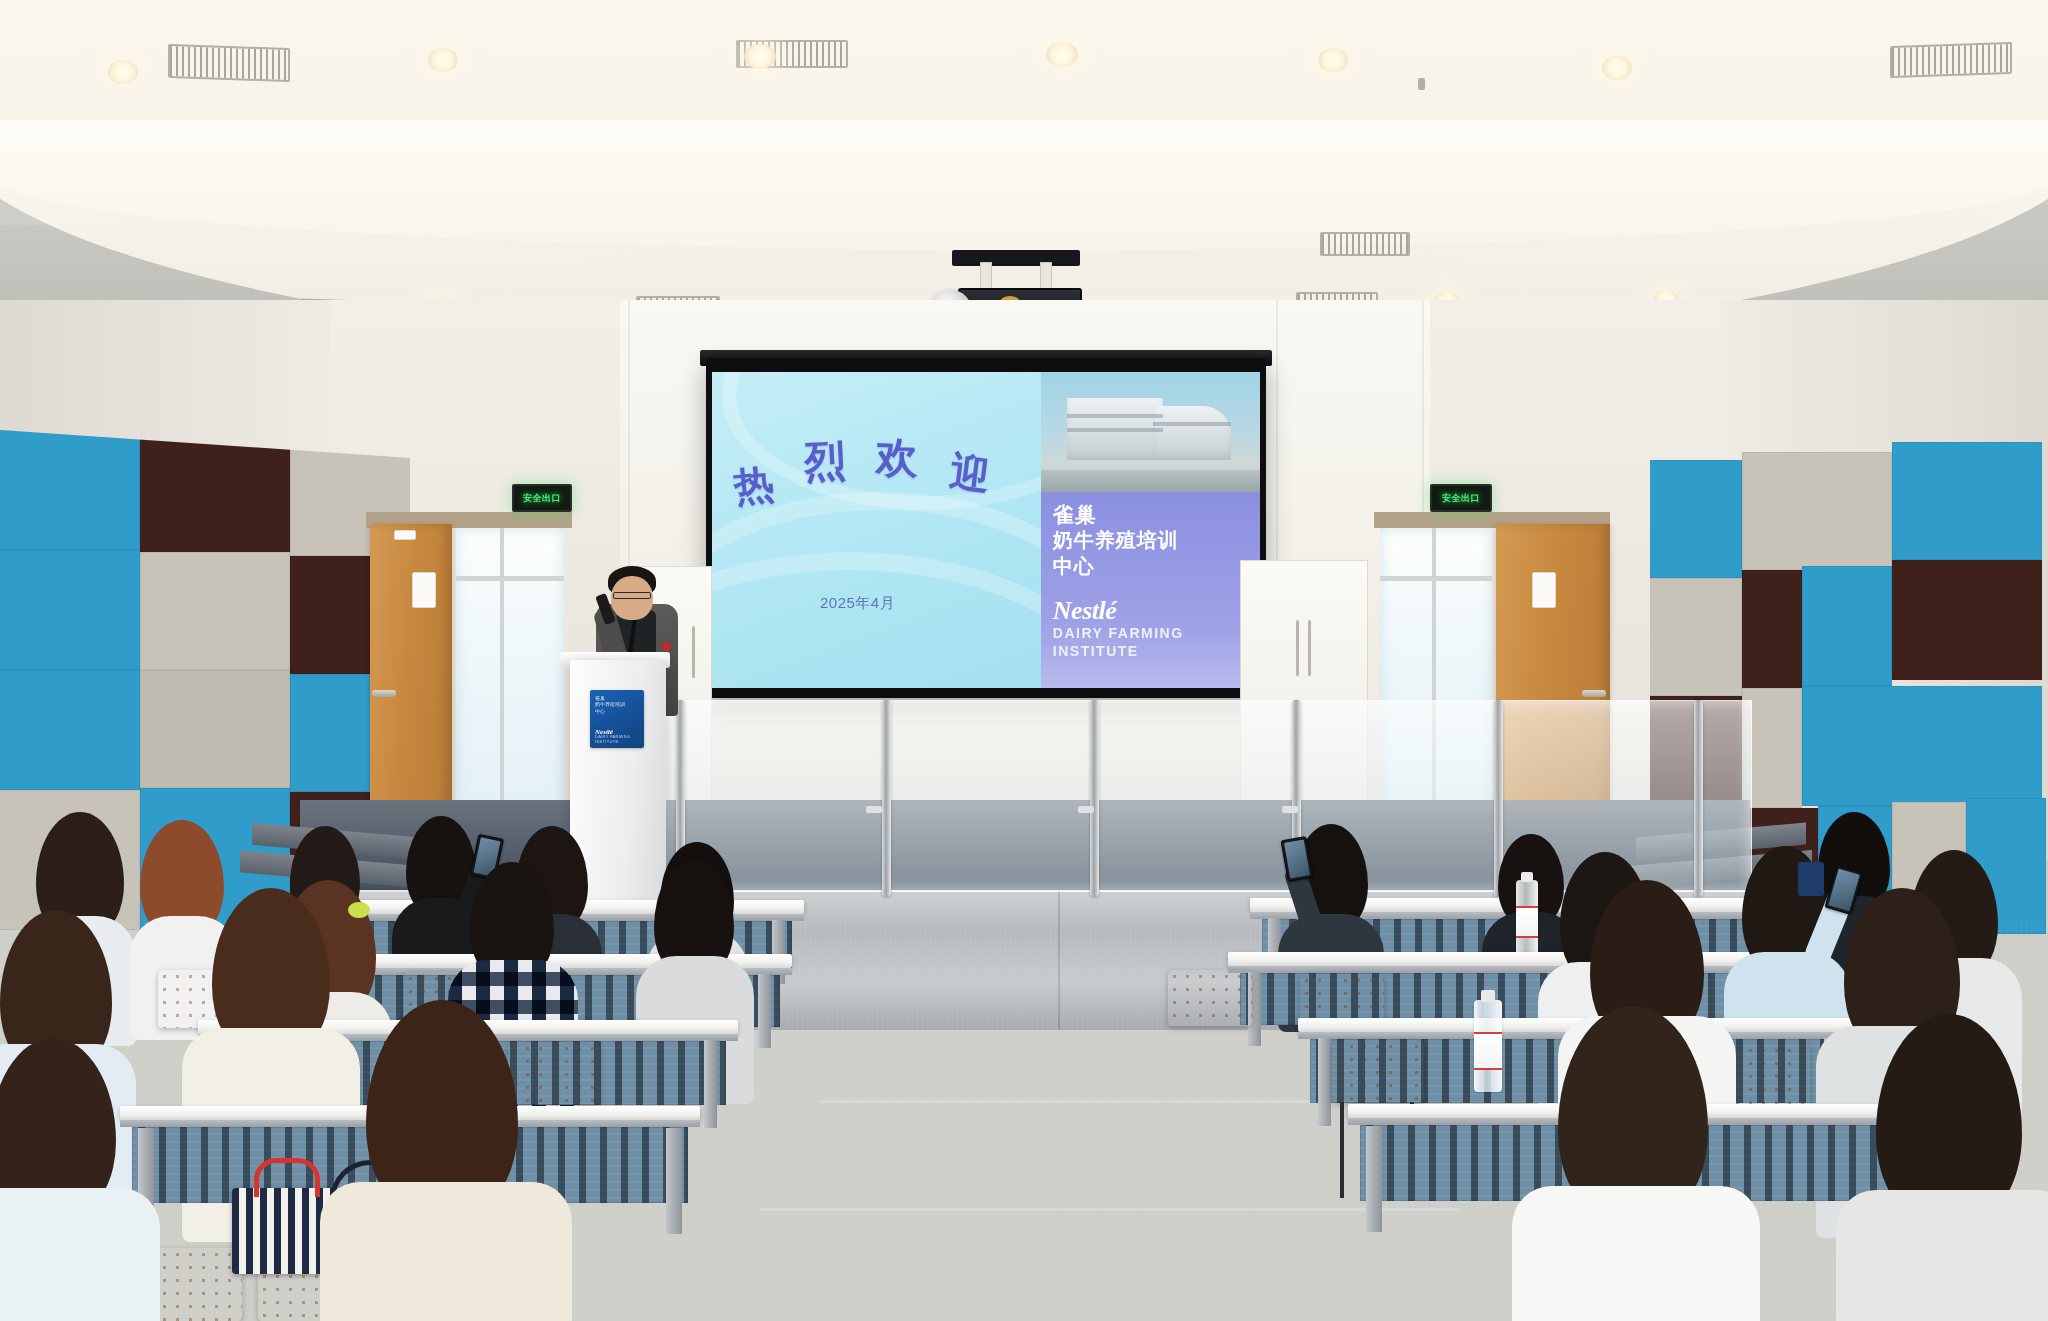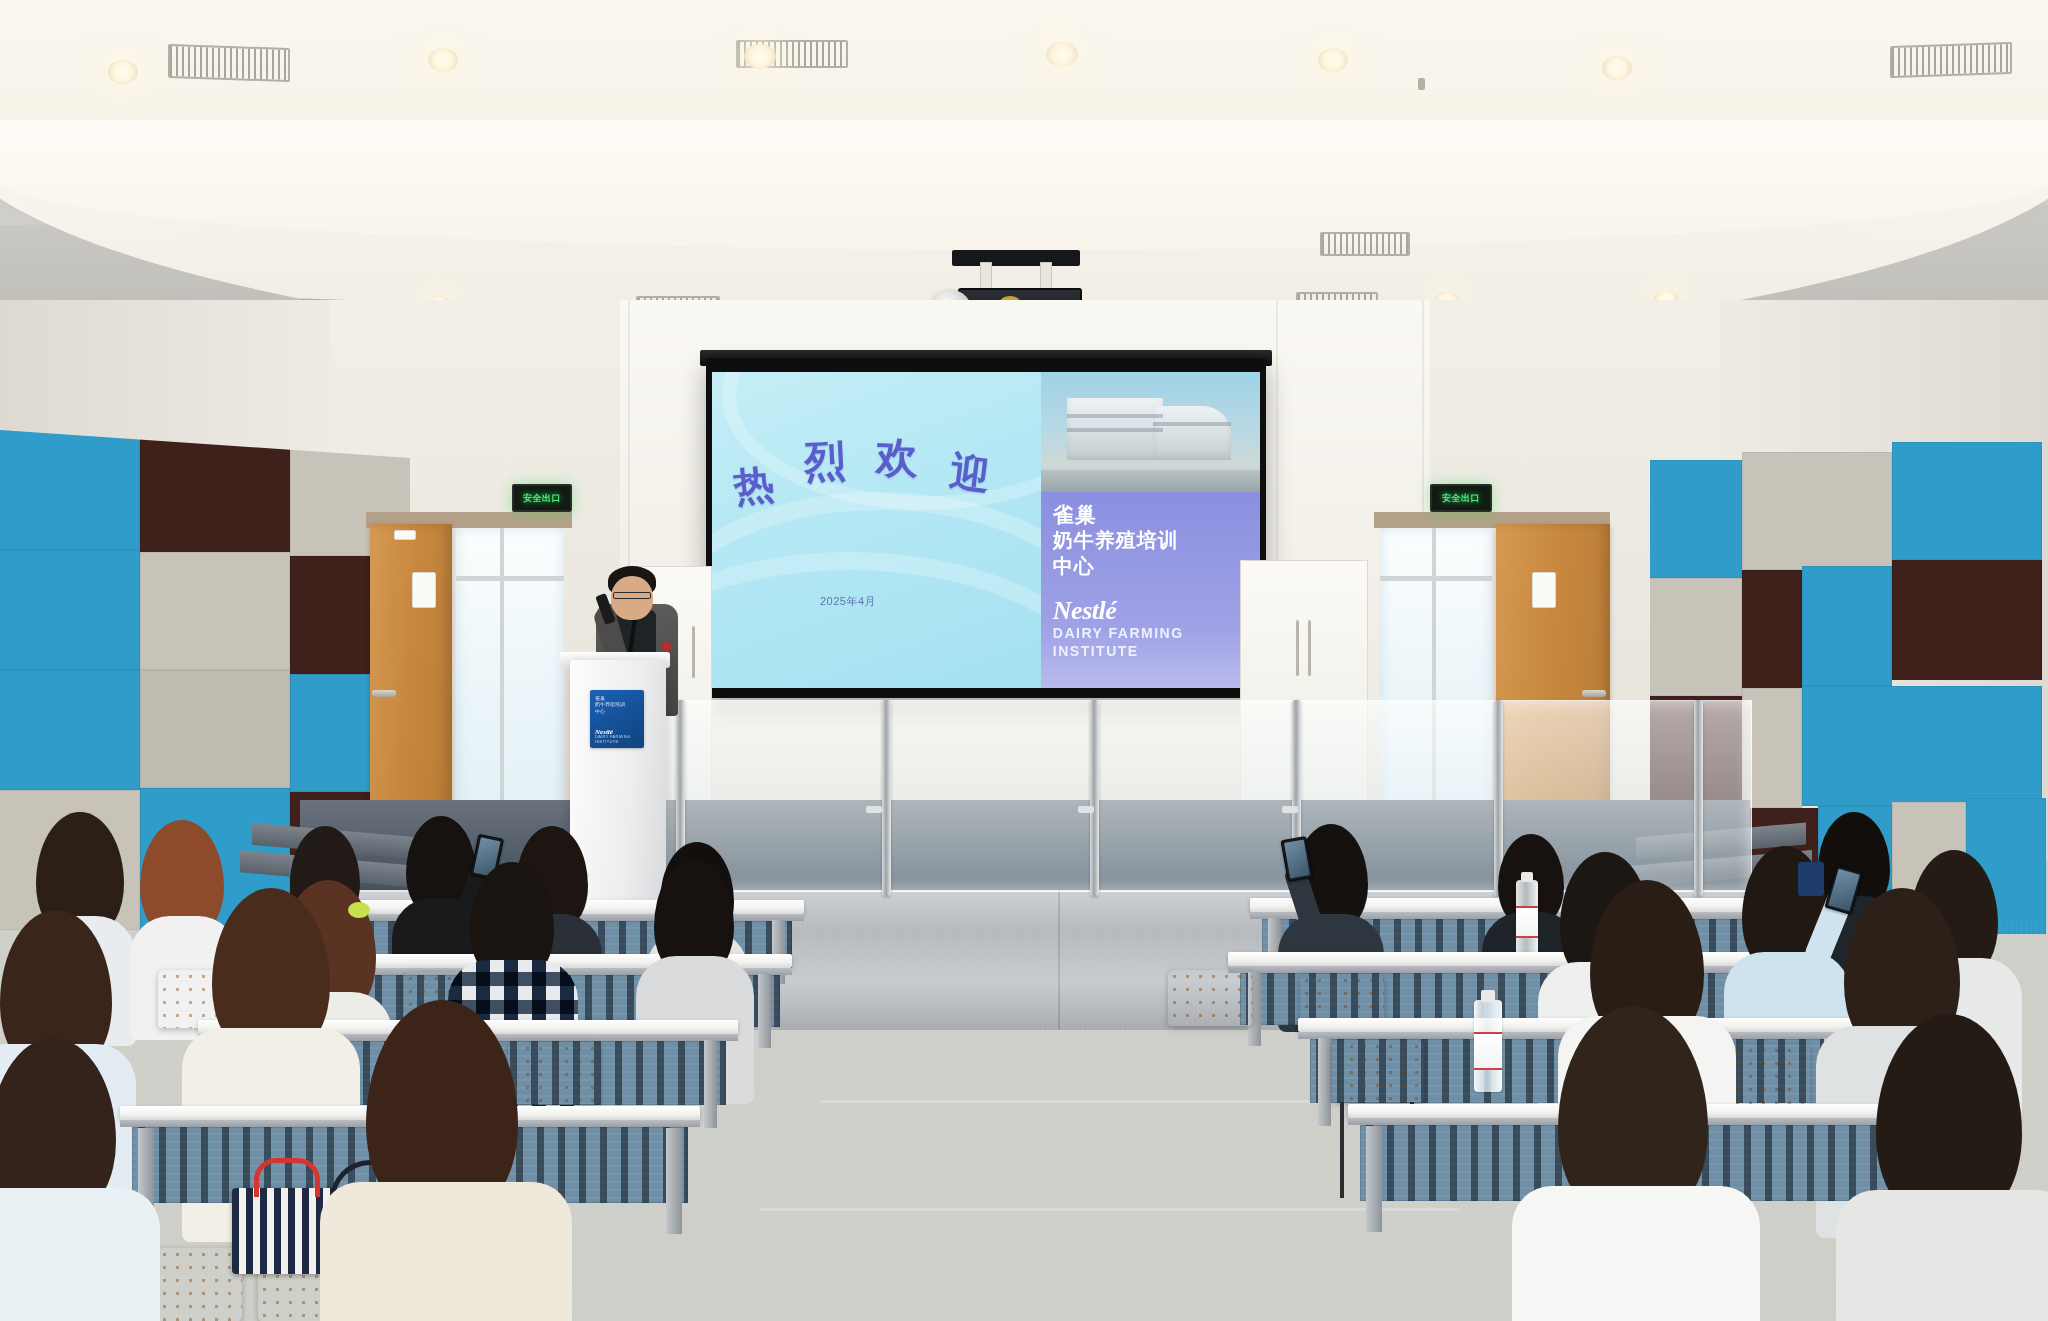--- a/index.html
+++ b/index.html
@@ -65,21 +65,21 @@
   .screen-frame{position:absolute;left:706px;top:358px;width:560px;height:340px;
     background:#0e0e10;border-radius:2px;box-shadow:0 10px 26px rgba(0,0,0,.3);}
   .screen-top{position:absolute;left:700px;top:350px;width:572px;height:16px;
     background:linear-gradient(180deg,#2b2b2e,#0b0b0d);border-radius:2px;}
   .screen-surface{position:absolute;left:712px;top:372px;width:548px;height:316px;overflow:hidden;
     background:linear-gradient(160deg,#c5eef6 0%,#b4e8f4 35%,#a9e3f1 70%,#9fdcec 100%);}
   .swirl{position:absolute;border-radius:50%;border:18px solid rgba(255,255,255,.24);}
   .slide-left{position:absolute;left:0;top:0;width:60%;height:100%;}
   .welcome{position:absolute;color:#5a5ecb;font-weight:700;
     font-family:"Liberation Serif",serif;text-shadow:0 1px 2px rgba(90,94,203,.3);}
-  .slide-date{position:absolute;color:#5f74b5;font-size:11px;letter-spacing:.5px;}
+  .slide-date{position:absolute;color:#5f74b5;font-size:15px;letter-spacing:.5px;}
   .slide-right{position:absolute;right:0;top:0;width:40%;height:100%;
     background:#8e92e0;}
   .sr-photo{position:absolute;left:0;top:0;width:100%;height:38%;
     background:linear-gradient(180deg,#9fd3e6 0%,#b8d8e4 48%,#cfd8d6 78%,#b9c3c6 100%);overflow:hidden;}
   .bldg{position:absolute;background:linear-gradient(180deg,#eef2f4,#c6ced2);
     box-shadow:inset 0 -4px 6px rgba(0,0,0,.08);}
   .bldg-band{position:absolute;background:rgba(120,140,150,.45);}
   .sr-body{position:absolute;left:0;top:38%;width:100%;height:62%;
     background:linear-gradient(180deg,#8b8fe0,#9fa2e6 70%,#b9bbee 100%);}
   .sr-cn{position:absolute;color:#fff;font-weight:600;line-height:1.08;

